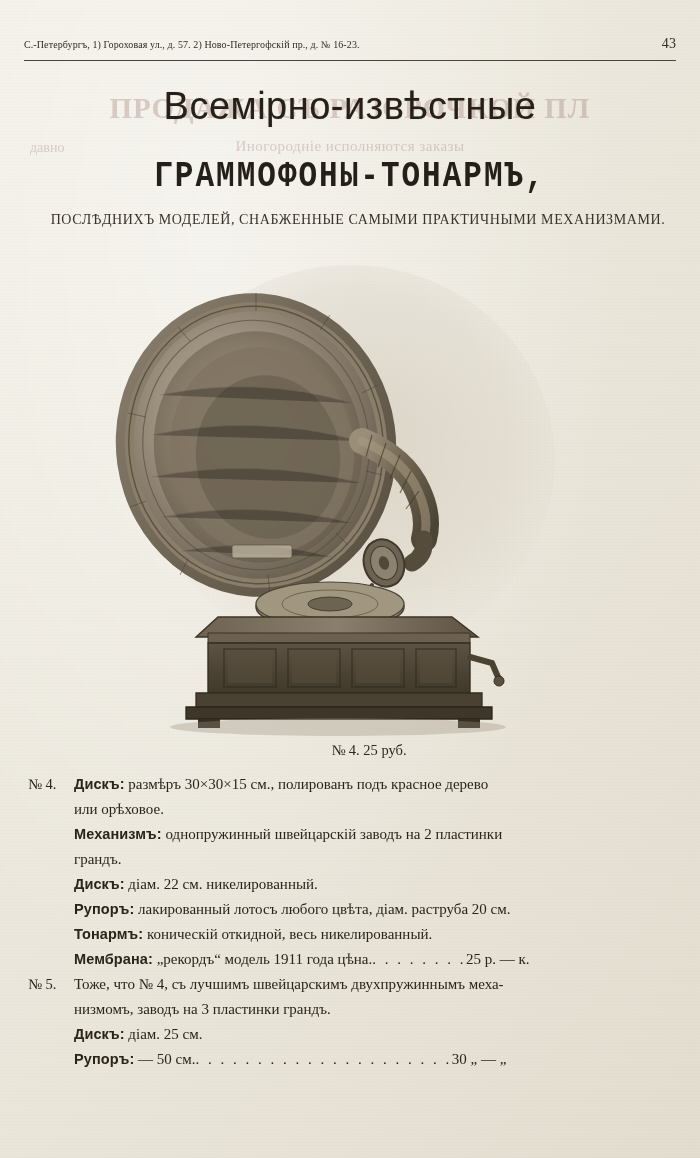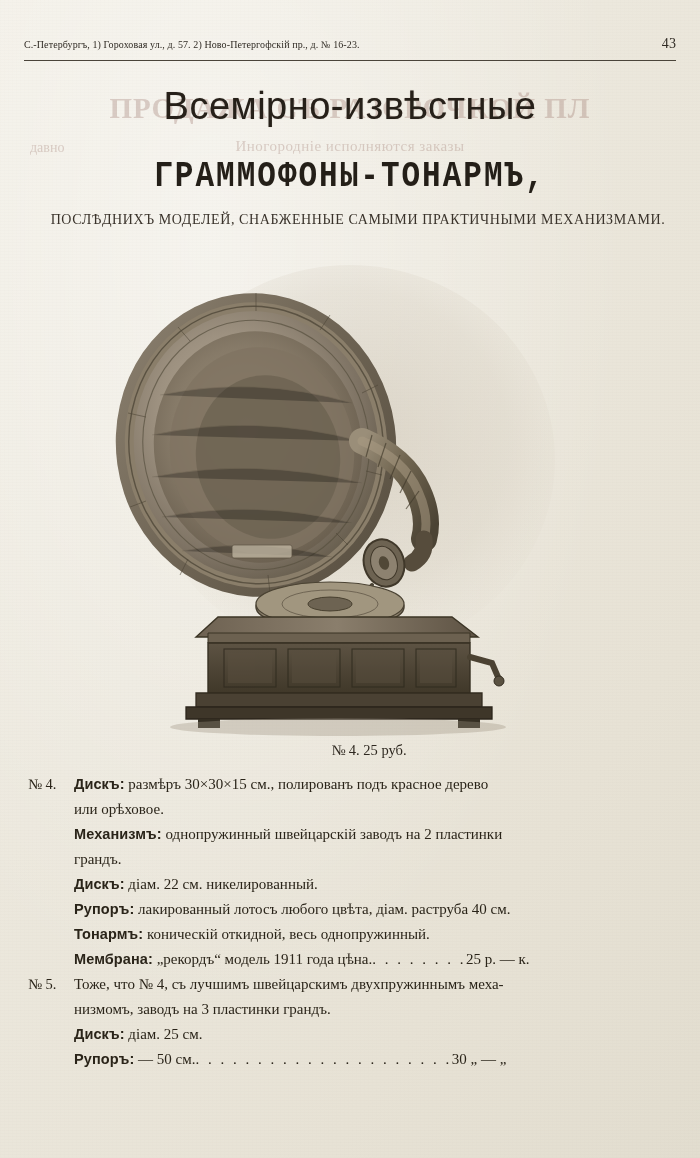--- a/index.html
+++ b/index.html
@@ -363,24 +363,24 @@
         <div class="line">
           <span class="lbl">Механизмъ:</span><span> однопружинный швейцарскій заводъ на 2 пластинки</span>
         </div>
         <div class="line">
           <span>грандъ.</span>
         </div>
         <div class="line">
           <span class="lbl">Дискъ:</span><span> діам. 22 см. никелированный.</span>
         </div>
         <div class="line">
-          <span class="lbl">Рупоръ:</span><span> лакированный лотосъ любого цвѣта, діам. раструба 40 см.</span>
-        </div>
-        <div class="line">
-          <span class="lbl">Тонармъ:</span><span> коническій откидной, весь однопружинный.</span>
+          <span class="lbl">Рупоръ:</span><span> лакированный лотосъ любого цвѣта, діам. раструба 20 см.</span>
+        </div>
+        <div class="line">
+          <span class="lbl">Тонармъ:</span><span> коническій откидной, весь никелированный.</span>
         </div>
         <div class="line">
           <span class="lbl">Мембрана:</span><span> „рекордъ“ модель 1911 года цѣна.</span><span class="dots">. . . . . . . .</span><span class="price">25 р. — к.</span>
         </div>
       </div>
     </div>
 
     <div class="item">
       <div class="item-num">№ 5.</div>
       <div class="item-body">

